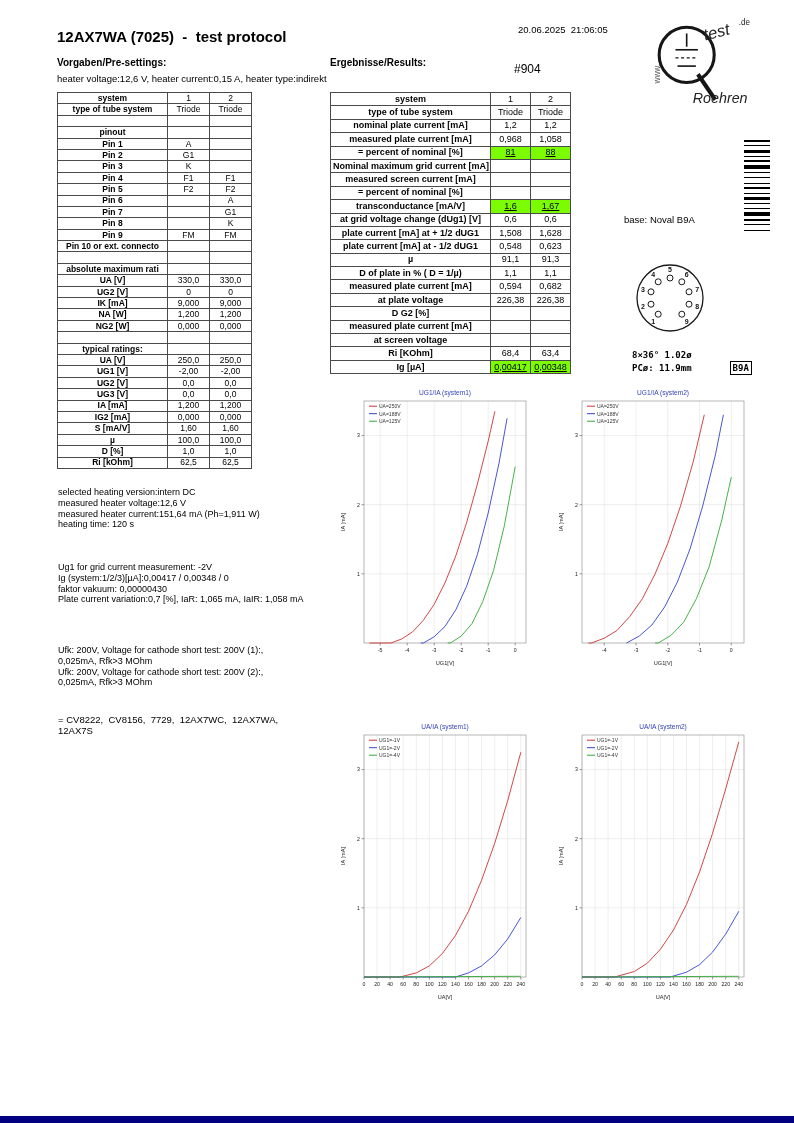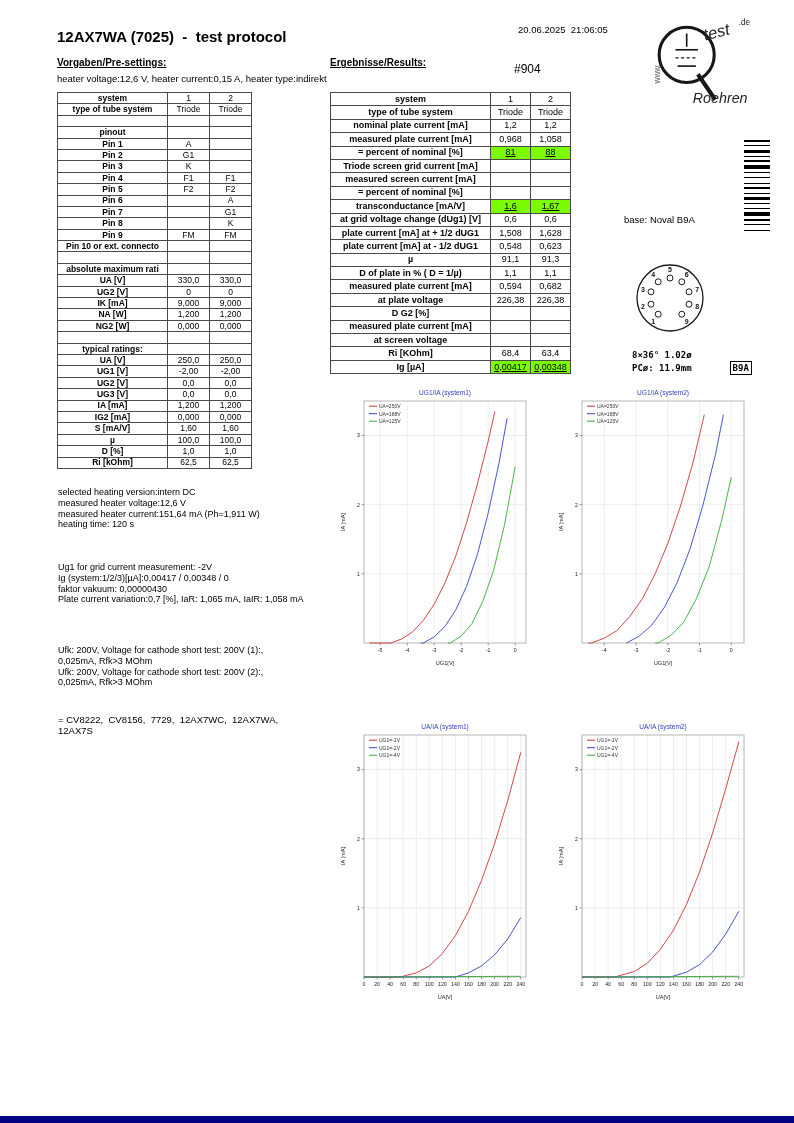--- a/index.html
+++ b/index.html
@@ -7,21 +7,21 @@
   body { font-family:"Liberation Sans", sans-serif; }
   .page { position:relative; width:794px; height:1123px; background:#ffffff; overflow:hidden; margin:0 auto; }
 
   .title { position:absolute; left:57px; top:28px; font-size:15px; font-weight:bold; color:#000; white-space:pre; }
   .timestamp { position:absolute; left:518px; top:24px; font-size:9.5px; color:#000; white-space:pre; }
 
   .logo { position:absolute; left:652px; top:10px; width:102px; height:102px; }
   .logo svg { width:100%; height:100%; }
   .barcode { position:absolute; left:744px; top:140px; width:26px; height:94px; }
 
-  .sec-head { position:absolute; font-size:10px; font-weight:bold; text-decoration:underline; color:#000; }
+  .sec-head { position:absolute; font-size:10px; font-weight:bold; color:#000; }
   .pre-head { left:57px; top:57px; }
   .res-head { left:330px; top:57px; }
   .pre-line { position:absolute; left:57px; top:73px; font-size:9.5px; color:#000; white-space:pre; }
   .serial { position:absolute; left:514px; top:62px; font-size:12px; font-weight:normal; }
 
   table { border-collapse:collapse; position:absolute; table-layout:fixed;text-align:center; }
   td { border:1px solid #4a4a4a; padding:0 2px; white-space:nowrap; overflow:hidden; line-height:1; vertical-align:middle; color:#000; }
   .lt { left:57px; top:92px; width:194px; }
   .lt td { font-size:8.5px; height:11.4px; }
   .lt td.lbl { width:110px; font-weight:bold; }
@@ -300,21 +300,21 @@
           <td class="lbl">measured plate current [mA]</td>
           <td class="val">0,968</td>
           <td class="val">1,058</td>
         </tr>
         <tr>
           <td class="lbl">= percent of nominal [%]</td>
           <td class="val hl">81</td>
           <td class="val hl">88</td>
         </tr>
         <tr>
-          <td class="lbl">Triode screen grid current [mA]</td>
+          <td class="lbl">Nominal maximum grid current [mA]</td>
           <td class="val"></td>
           <td class="val"></td>
         </tr>
         <tr>
           <td class="lbl">measured screen current [mA]</td>
           <td class="val"></td>
           <td class="val"></td>
         </tr>
         <tr>
           <td class="lbl">= percent of nominal [%]</td>

